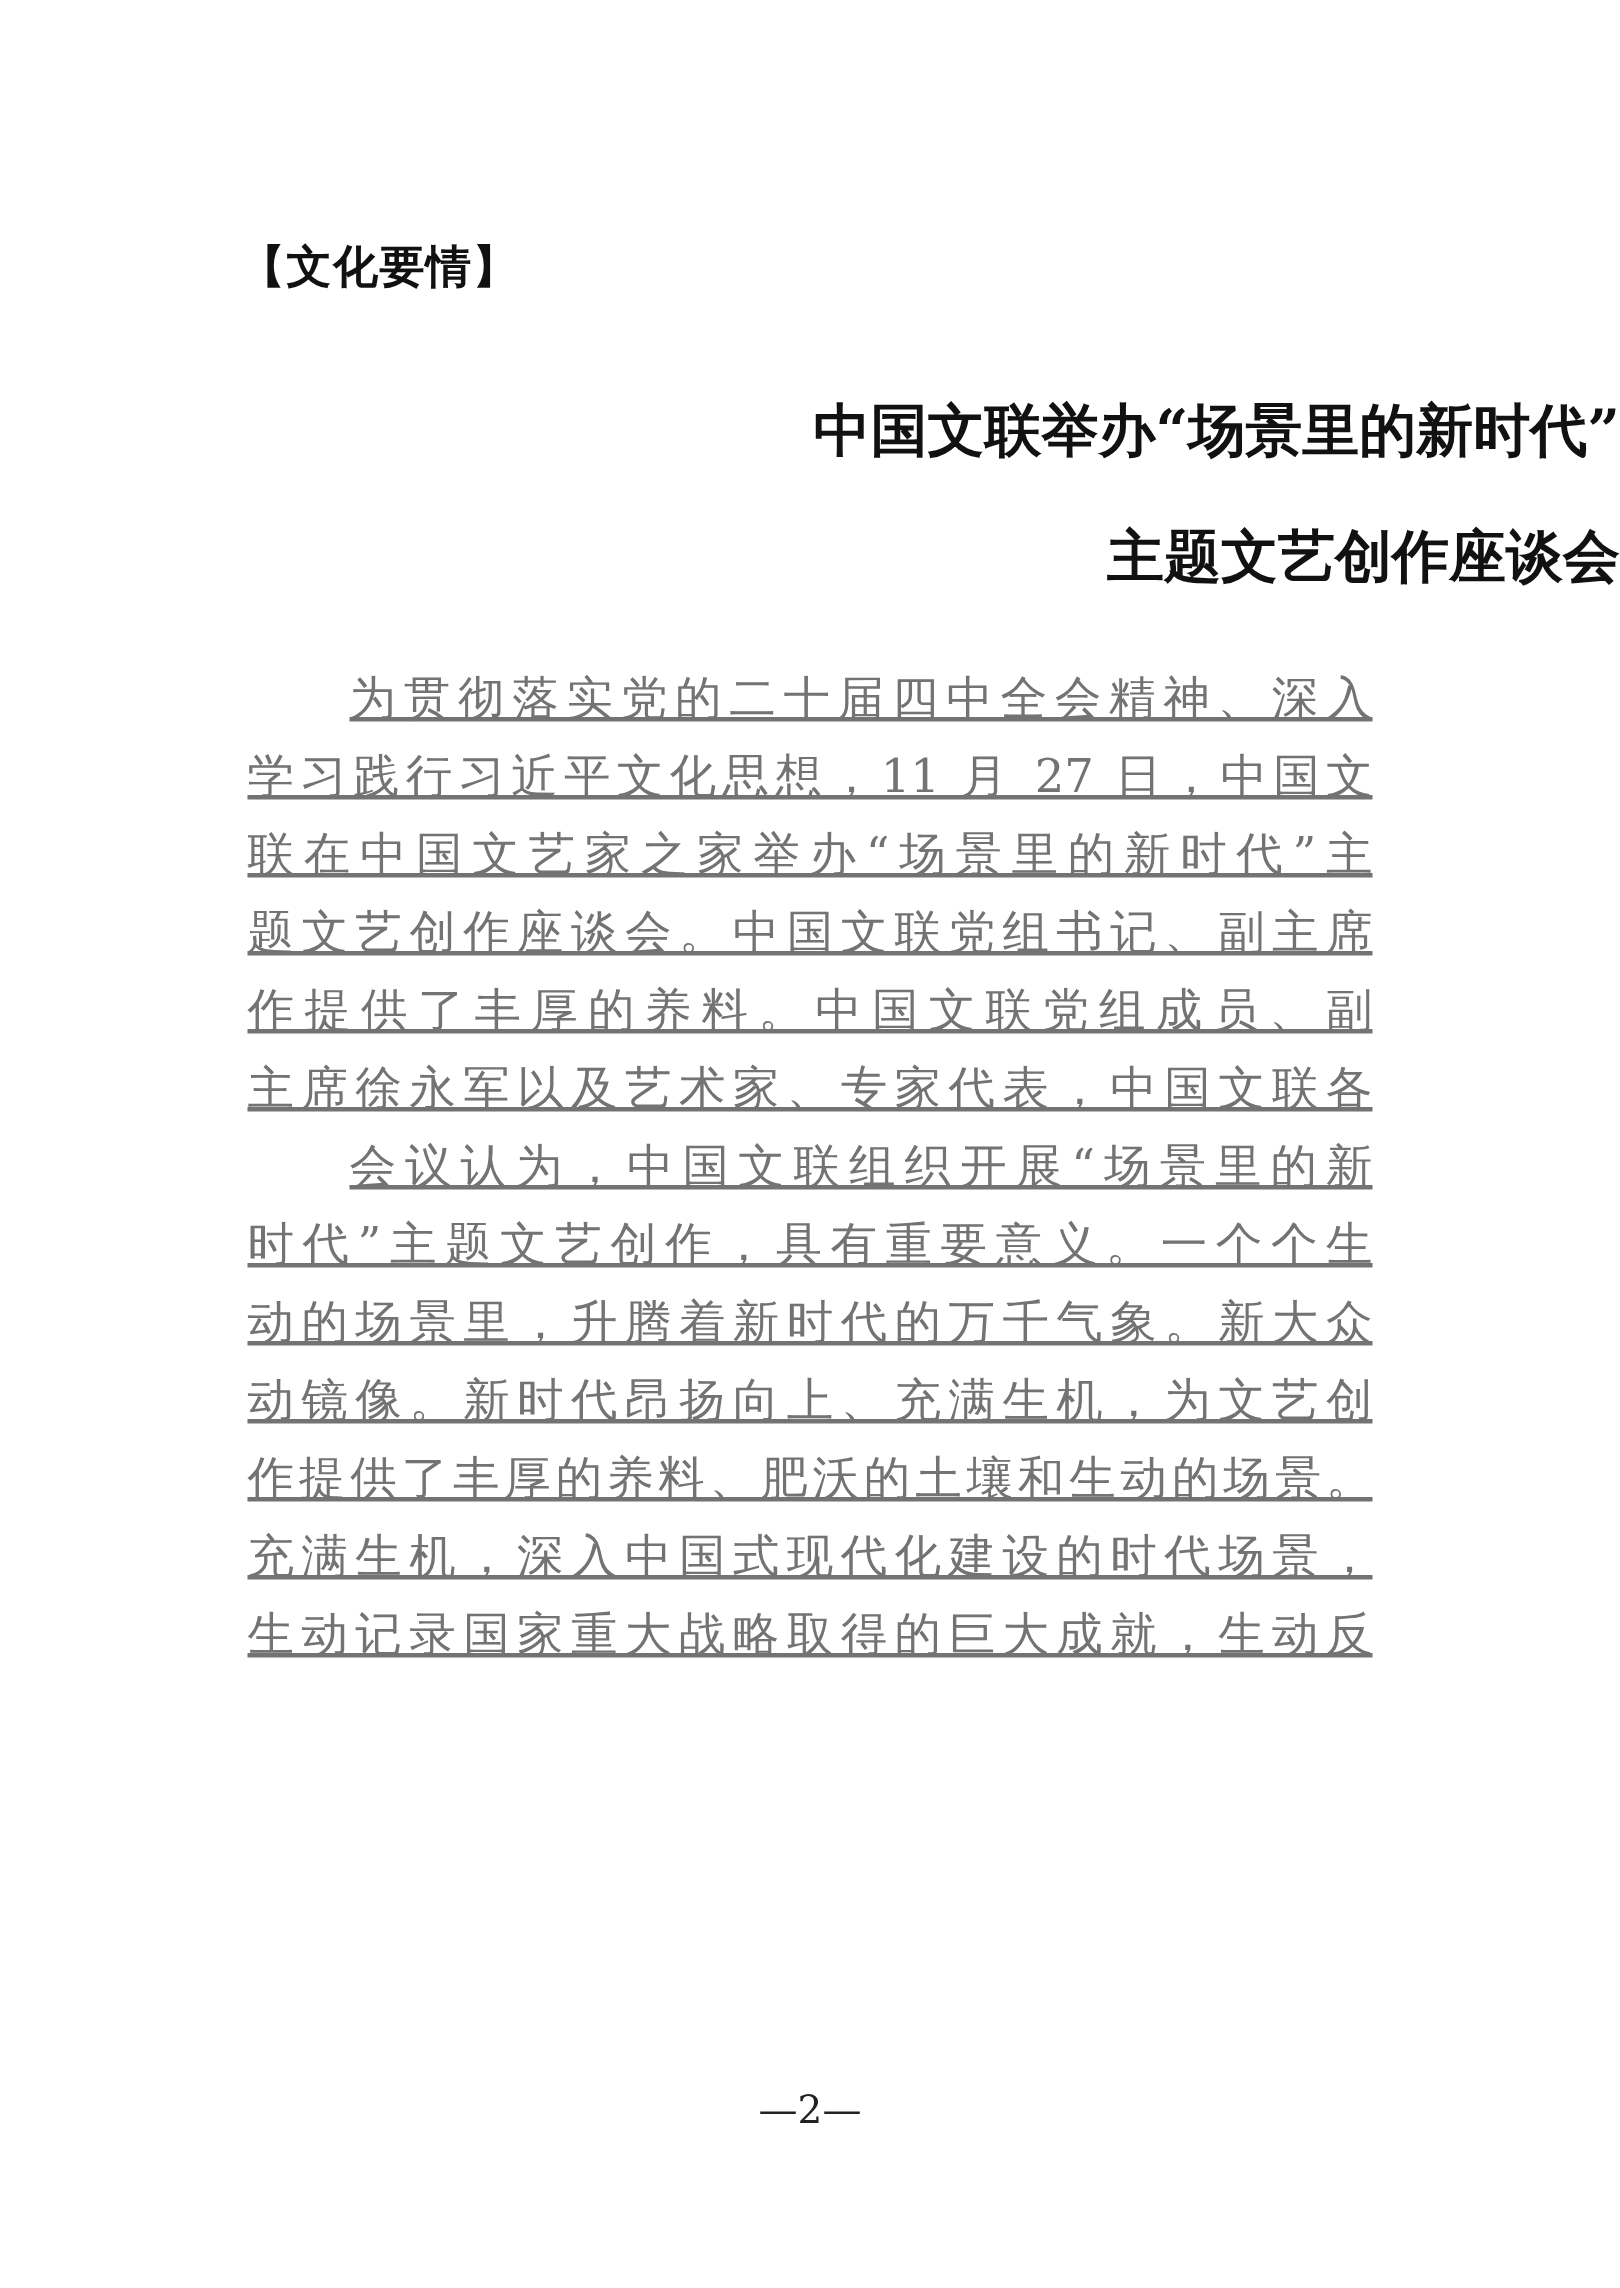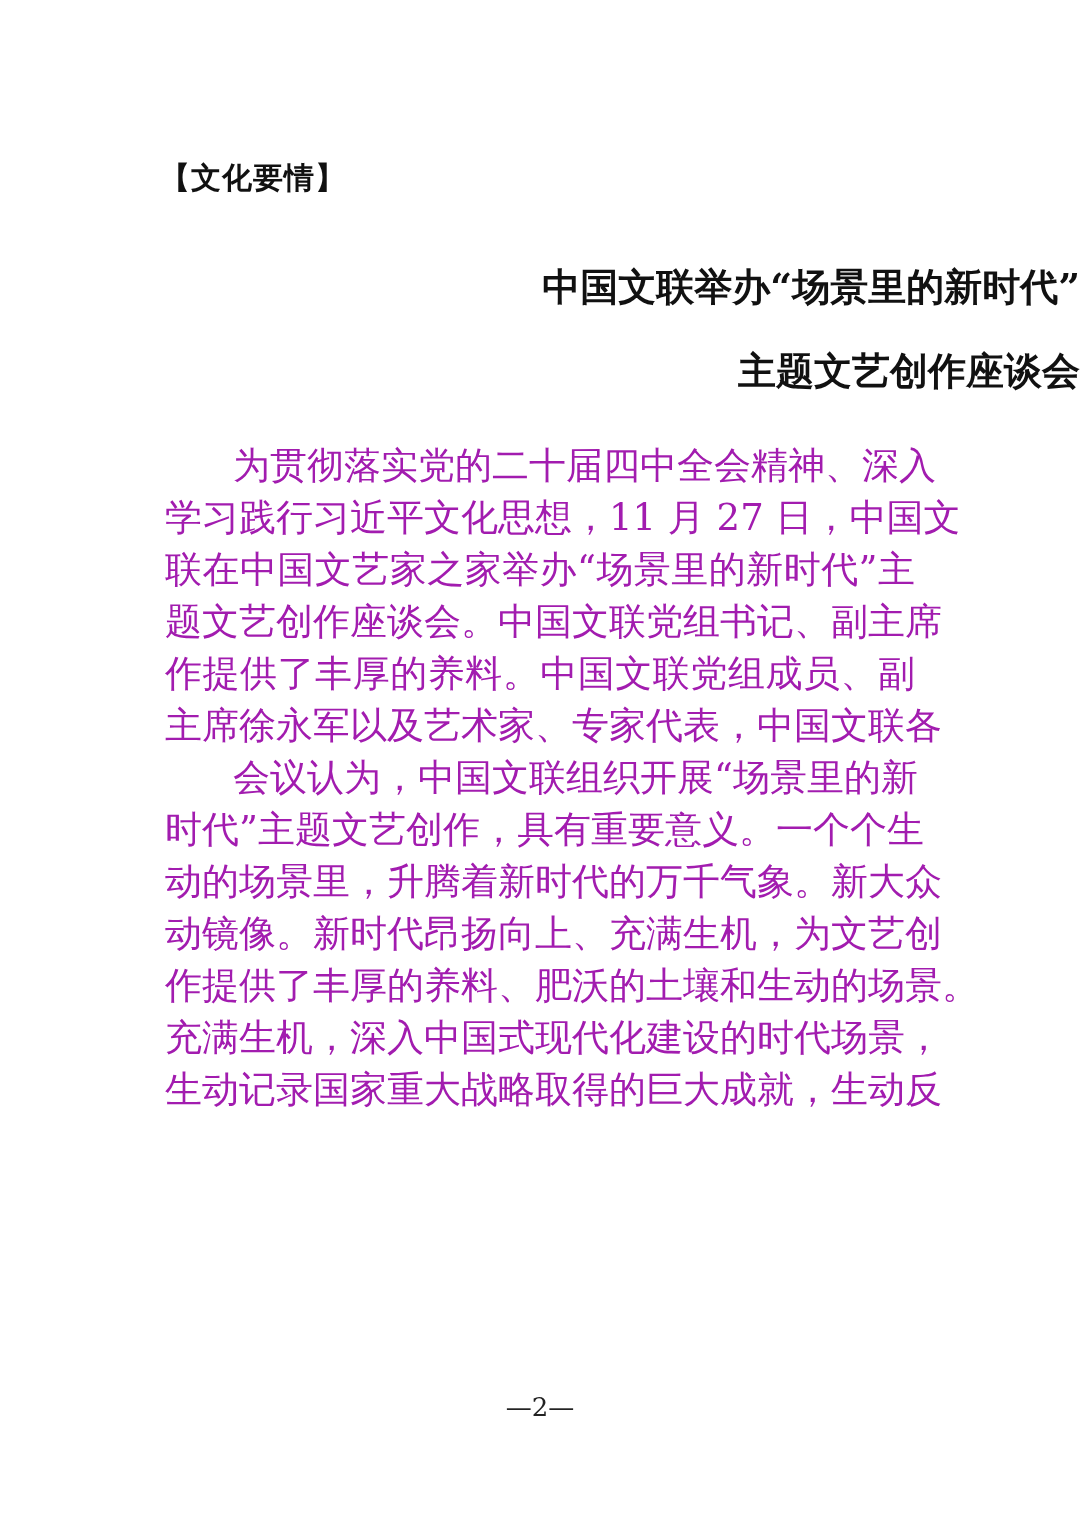--- a/index.html
+++ b/index.html
@@ -32,26 +32,27 @@
   .title.l1 { top: 262px; }
   .title.l2 { top: 336px; margin-top: 10px; }
   .body-text {
     position: absolute;
     left: 165px; top: 440px;
     width: 750px;
   }
   .line {
     height: 52px;
     line-height: 52px;
-    font-size: 37px;
+    font-size: 31px;
     text-align: justify;
     text-align-last: justify;
     white-space: nowrap;
     overflow: visible;
-    color: #a21caf;
+    color: #737373;
+    text-decoration: underline;
   }
   .line.last { text-align-last: left; }
   .line.indent { padding-left: 68px; }
   .page-number {
     position: absolute;
     left: 0; width: 1080px;
     top: 1392px;
     text-align: center;
     font-size: 26px;
     color: #222;

